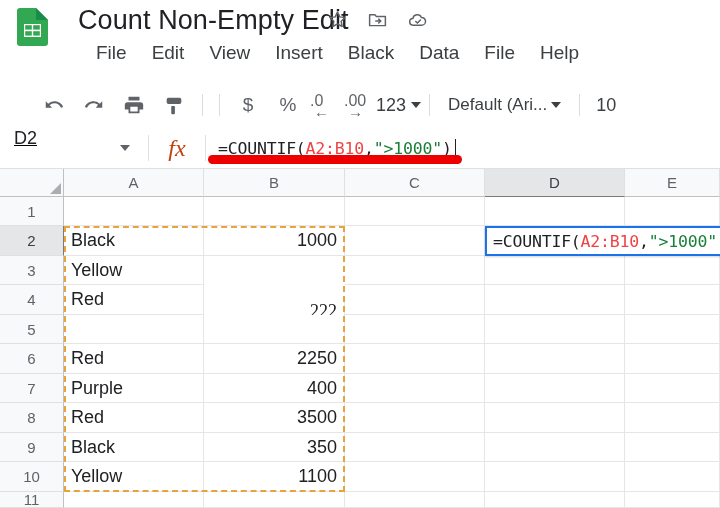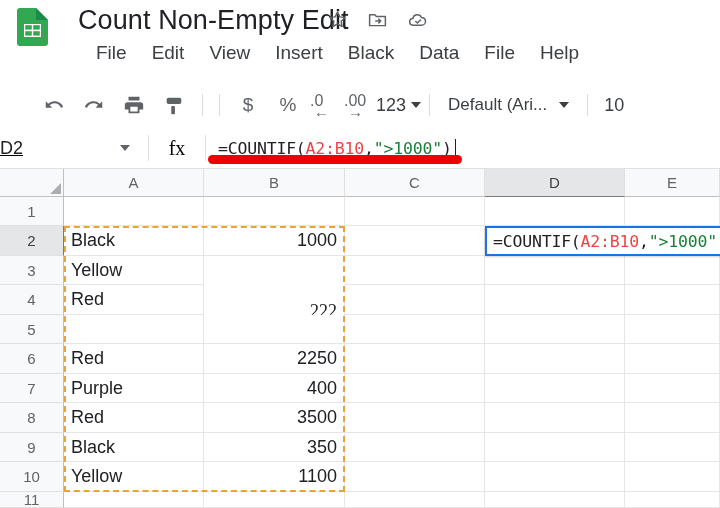--- a/index.html
+++ b/index.html
@@ -51,41 +51,41 @@
   }
   .caret { width:0;height:0;border-left:6px solid transparent;border-right:6px solid transparent;
            border-top:7px solid currentColor; }
   .caret.sm { border-left-width:5px;border-right-width:5px;border-top-width:6px; }
   .tb-text { font-size:19px; color:#5f6368; flex:none; }
   .tb-dec { position:relative; width:34px; height:30px; flex:none; color:#5f6368; }
   .tb-dec .dnum { position:absolute; left:2px; top:2px; font-size:16px; }
   .tb-dec .darrow { position:absolute; left:6px; top:16px; font-size:15px; line-height:12px; }
   .tb-123 { display:flex; align-items:center; gap:5px; color:#3c4043; font-size:18px; flex:none; }
   .tb-font {
-    display:flex; align-items:center; gap:12px; color:#3c4043;
+    display:flex; align-items:center; gap:4px; color:#3c4043;
     font-size:17px; padding:0 10px; flex:none; white-space:nowrap;
   }
   .tb-size { color:#3c4043; font-size:18px; flex:none; padding-left:8px; white-space:nowrap; }
 
   
   .formulabar {
     position:absolute; left:0; top:128px; width:720px; height:40px;
     background:#fff; border-bottom:1px solid #e0e0e0;
     display:flex; align-items:center;
   }
   .namebox {
-    width:148px; height:40px; display:flex; align-items:center;
-    box-sizing:border-box; position:relative;text-decoration:underline;
+    width:148px; height:40px; display:flex; align-items:flex-start;
+    padding-left:14px; box-sizing:border-box; position:relative;text-decoration:underline;
   }
   .namebox .nb-text { font-size:18px; color:#202124; }
   .namebox .nb-caret { position:absolute; right:18px; top:17px; color:#5f6368; }
   .fb-sep { width:1px; height:26px; background:#e0e0e0; flex:none; }
   .fx {
-    width:56px; text-align:center; font-size:20px; color:#000000;
-    font-family:"Liberation Serif", serif; flex:none;
+    width:56px; text-align:center; font-size:24px; color:#c2410c;
+    font-family:"Liberation Serif", serif; font-style:italic; flex:none;
   }
   .fb-formula {
     flex:1; font-family:"DejaVu Sans Mono", monospace; font-size:16.5px;
     color:#202124; padding-left:12px; white-space:pre; letter-spacing:-0.2px;
   }
   .tok-ref { color:#ef4444; }
   .tok-str { color:#188038; }
   .caretbar {
     display:inline-block; width:1.5px; height:19px; background:#202124;
     vertical-align:-4px; margin-left:3px;

